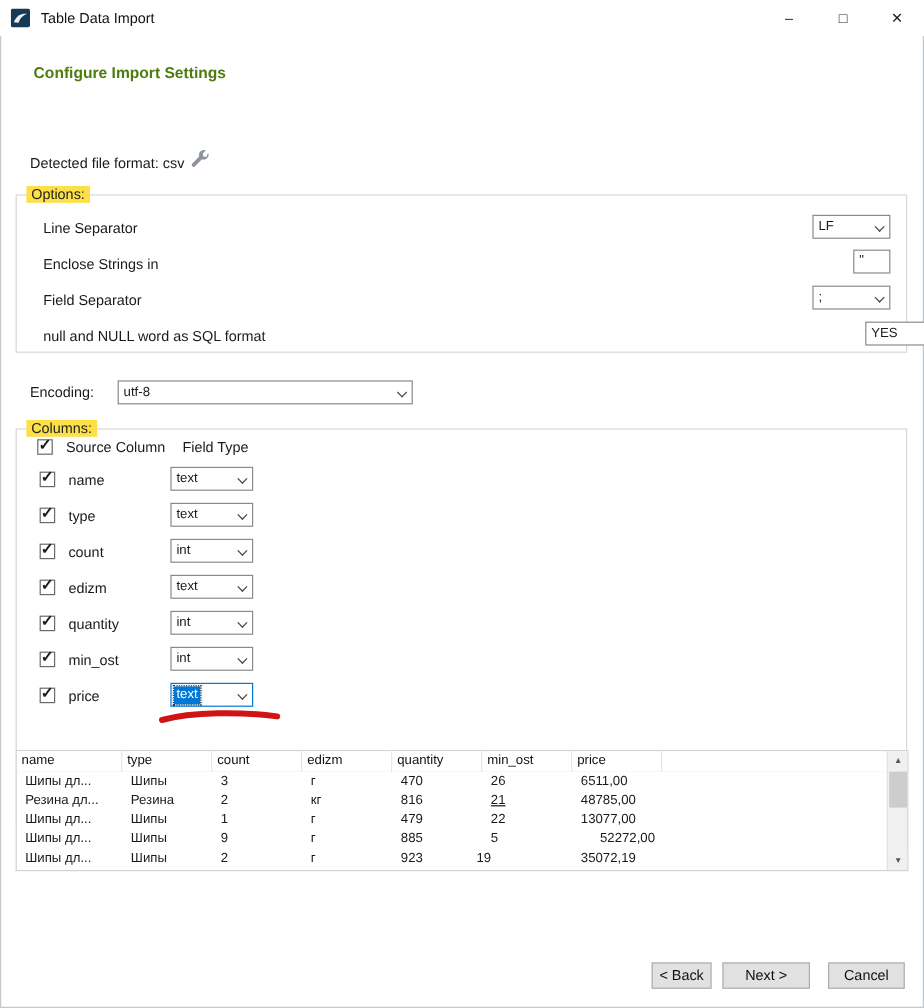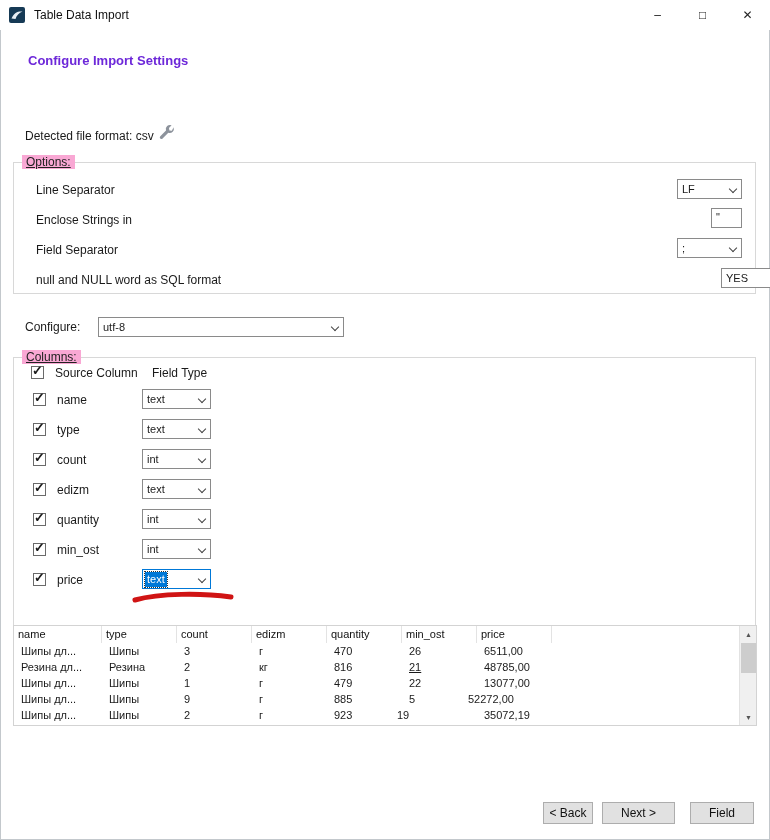--- a/index.html
+++ b/index.html
@@ -12,27 +12,27 @@
   }
   
   .titlebar { position:absolute; left:0; top:0; width:770px; height:30px; background:#fff;
               display:flex; align-items:center; }
   .app-icon { width:16px; height:16px; margin-left:9px; }
   .title-text { margin-left:9px; font-size:12px; color:#111; }
   .caption-btns { position:absolute; right:0; top:0; height:30px; display:flex; }
   .cap-btn { width:45px; height:30px; display:flex; align-items:center; justify-content:center;
              font-size:12px; color:#222; cursor:default; }
   
-  .heading { position:absolute; left:28px; top:53px; font-size:13px; font-weight:bold; color:#6d28d9; }
+  .heading { position:absolute; left:28px; top:53px; font-size:13px; font-weight:bold; color:#4d7c0f; }
   
   .detected { position:absolute; left:25px; top:129px; }
   .wrench { position:absolute; left:158px; top:124px; width:18px; height:18px; }
   
   .groupbox { position:absolute; border:1px solid #d8d8d8; background:#fff; }
-  .legend { position:absolute; left:8px; top:-8px; background:#f9a8d4; padding:0 4px; color:#222;text-decoration:underline; }
+  .legend { position:absolute; left:8px; top:-8px; background:#fde047; padding:0 4px; color:#222; }
   .opt-label { position:absolute; left:22px; white-space:nowrap; }
   
   .combo { position:absolute; height:20px; background:#fff; border:1px solid #8a8a8a; cursor:default; }
   .combo-value { position:absolute; left:4px; top:2px; font-size:11px; line-height:15px; }
   .chev { position:absolute; right:5px; top:6px; width:6px; height:6px;
           border-right:1.5px solid #444; border-bottom:1.5px solid #444;
           transform:rotate(45deg); }
   .txtinput { position:absolute; height:20px; background:#fff; border:1px solid #8a8a8a;
               font-size:11px; padding:2px 0 0 4px; }
   .combo.focused { border-color:#0078d7; }
@@ -102,21 +102,21 @@
     <span class="chev"></span>
   </div>
 
   <span class="opt-label" style="top:110px;">null and NULL word as SQL format</span>
   <div class="combo" style="left:663px; top:105px; width:65px;margin-left:44px;">
     <span class="combo-value">YES</span>
     <span class="chev"></span>
   </div>
 </div>
 
-<span style="position:absolute; left:25px; top:320px;">Configure:</span>
+<span style="position:absolute; left:25px; top:320px;">Encoding:</span>
 <div class="combo" style="left:98px; top:317px; width:246px;">
   <span class="combo-value">utf-8</span>
   <span class="chev"></span>
 </div>
 
 <div class="groupbox" style="left:13px; top:357px; width:743px; height:328px;padding-left:31px;">
   <span class="legend">Columns:</span>
 
   <span class="cb" style="left:17px; top:8px;">
     <span class="cb-check">✓</span>
@@ -231,34 +231,34 @@
     <div class="pv-cell" style="left:388px; width:75px;">22</div>
     <div class="pv-cell" style="left:463px; width:75px;">13077,00</div>
   </div>
   <div class="pv-row" style="top:65px;">
     <div class="pv-cell" style="left:0; width:88px;">Шипы дл...</div>
     <div class="pv-cell" style="left:88px; width:75px;">Шипы</div>
     <div class="pv-cell" style="left:163px; width:75px;">9</div>
     <div class="pv-cell" style="left:238px; width:75px;">г</div>
     <div class="pv-cell" style="left:313px; width:75px;">885</div>
     <div class="pv-cell" style="left:388px; width:75px;">5</div>
-    <div class="pv-cell" style="left:447px; width:75px;">52272,00</div>
+    <div class="pv-cell" style="left:479px; width:75px;">52272,00</div>
   </div>
   <div class="pv-row" style="top:81px;">
     <div class="pv-cell" style="left:0; width:88px;">Шипы дл...</div>
     <div class="pv-cell" style="left:88px; width:75px;">Шипы</div>
     <div class="pv-cell" style="left:163px; width:75px;">2</div>
     <div class="pv-cell" style="left:238px; width:75px;">г</div>
     <div class="pv-cell" style="left:313px; width:75px;">923</div>
     <div class="pv-cell" style="left:376px; width:75px;">19</div>
     <div class="pv-cell" style="left:463px; width:75px;">35072,19</div>
   </div>
 
   <div class="sb">
     <div class="sb-btn" style="top:0;">▲</div>
     <div class="sb-thumb"></div>
     <div class="sb-btn" style="bottom:0;">▼</div>
   </div>
 </div>
 
 <div class="btn" style="left:543px; width:50px;">&lt; Back</div>
 <div class="btn" style="left:602px; width:73px;">Next &gt;</div>
-<div class="btn" style="left:690px; width:64px;">Field</div>
+<div class="btn" style="left:690px; width:64px;">Cancel</div>
 
 </body></html>

